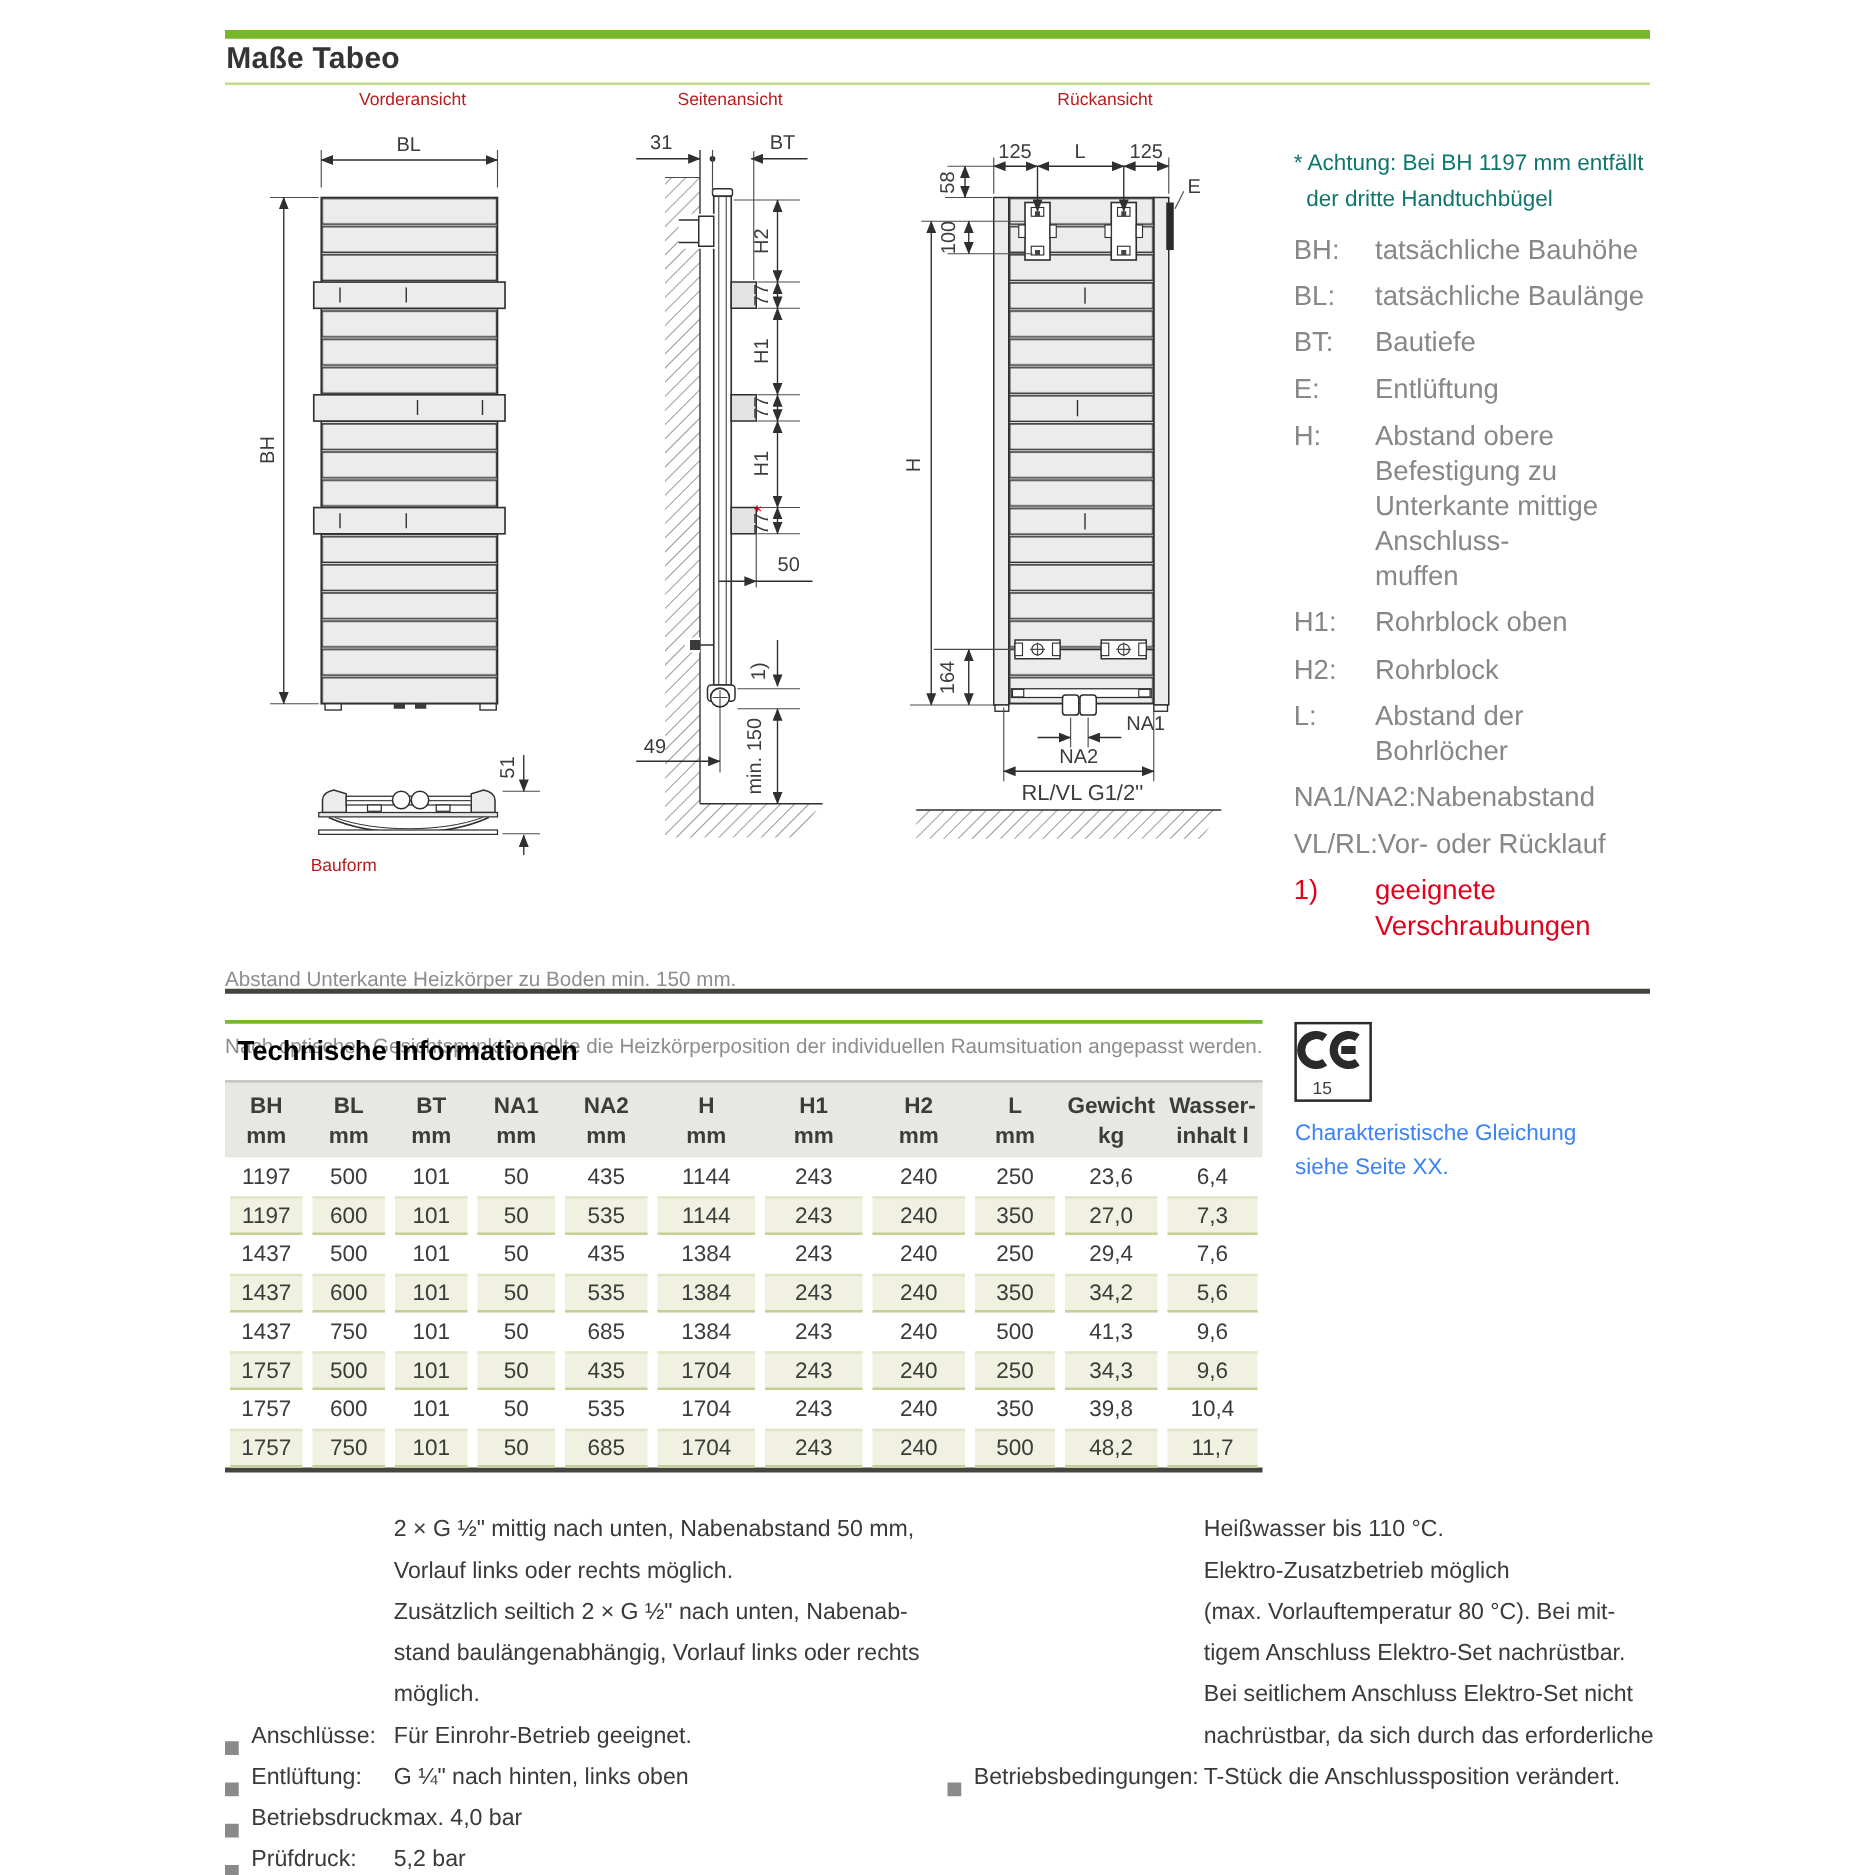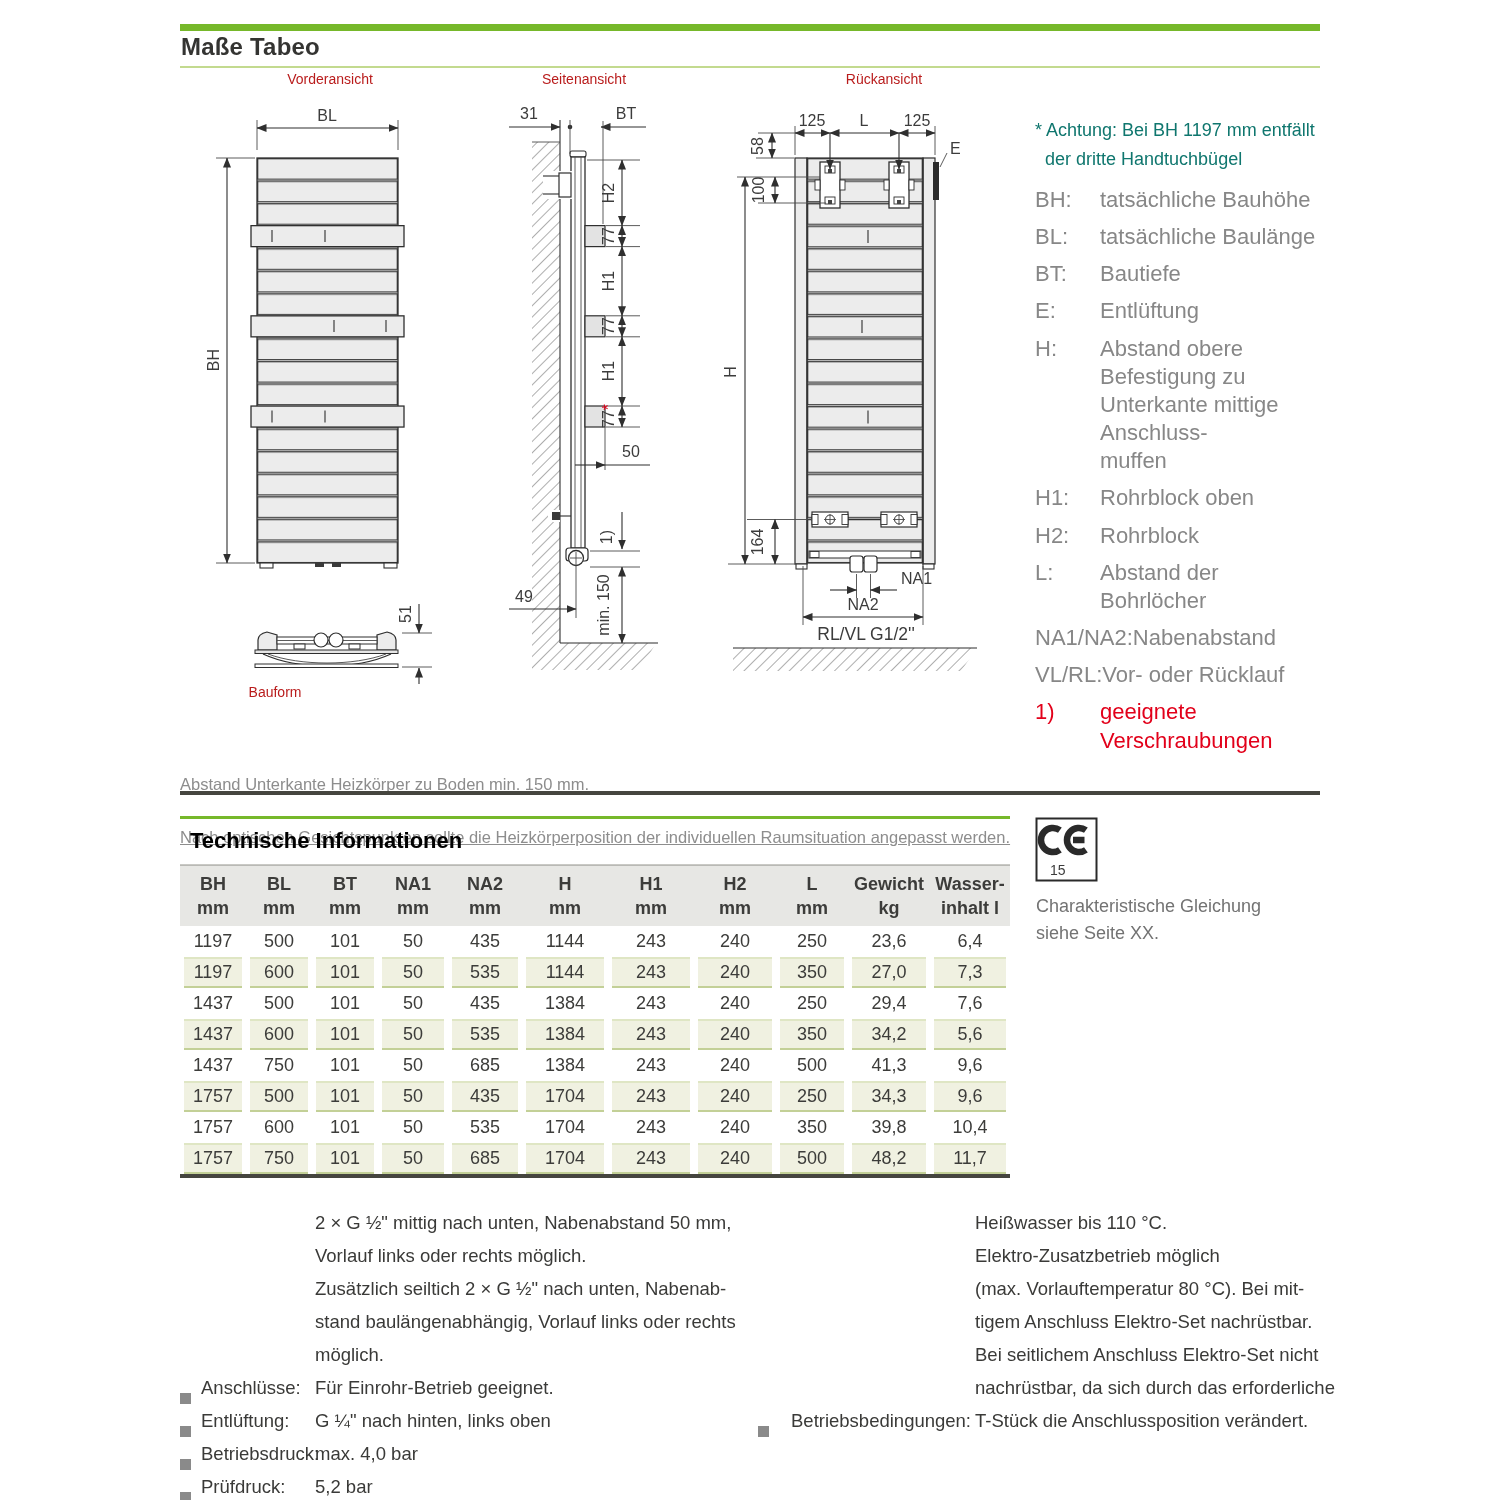--- a/index.html
+++ b/index.html
@@ -12,42 +12,42 @@
   .vtitle{font-size:14px;color:#b91c1c;transform:translateX(-50%);white-space:nowrap;}
   svg text{font-family:"Liberation Sans",sans-serif;font-size:16px;fill:#3c3c3c;}
   .dl{stroke:#2f2f2f;stroke-width:1.1;fill:none;}
   .xl{stroke:#4a4a4a;stroke-width:.9;fill:none;}
   .rednote{font-size:18px;color:#0f766e;line-height:1.6;white-space:pre-wrap;}
   .legend{font-size:22px;color:#878787;}
   .lrow{display:flex;margin-bottom:9px;line-height:1.28;}
   .lterm{min-width:65px;flex:none;}
   .ldesc{white-space:pre-line;}
   .red{color:#e2001a;}
-  .footnotes{font-size:16.5px;color:#8d8d8d;line-height:1.6;white-space:pre-line;text-decoration:underline;}
+  .footnotes{font-size:16.5px;color:#8d8d8d;line-height:1.6;white-space:pre-line;}
   .divider{background:#45453f;}
   .tsection{width:830px;}
   .tgreen{height:3px;background:#76b82a;}
   .ttitle{font-size:22px;font-weight:bold;padding:9px 0 10px 10px;color:#000000;}
   .tsep{height:1px;background:#c9c9c5;}
   .thead{display:grid;grid-template-columns:66px 66px 66px 70px 74px 86px 86px 82px 72px 82px 80px;
          background:#e7e7e4;border-top:1px solid #b9b9b5;height:60px;}
   .th{display:flex;flex-direction:column;justify-content:center;align-items:center;
       font-weight:bold;font-size:18px;line-height:1.35;}
   .trow{display:grid;grid-template-columns:66px 66px 66px 70px 74px 86px 86px 82px 72px 82px 80px;height:31px;}
   .tdi{height:100%;margin:0 4px;display:flex;align-items:center;justify-content:center;
        font-size:18px;box-sizing:border-box;}
   .trow.stripe .tdi{background:#f0f1e1;border-top:2px solid #dfe6c4;border-bottom:2px solid #c3d097;}
   .tbottom{height:4px;background:#45453f;}
-  .ce-caption{font-size:18px;line-height:1.5;white-space:pre-line;color:#737373;}
+  .ce-caption{font-size:18px;line-height:1.5;white-space:pre-line;color:#3b82f6;}
   .specs{font-size:18.5px;line-height:33px;color:#3a3a38;}
   .spec{display:flex;align-items:flex-end;}
   .bullet{width:11px;height:11px;background:#8a8a8a;flex:none;margin:11px 10px 0 0;}
   .slabel{flex:none;white-space:pre;}
   .specs-left .slabel{width:114px;}
-  .specs-right .slabel{width:184px;margin-left:12px;}
+  .specs-right .slabel{width:184px;}
   .svalue{white-space:pre;}
 </style>
 </head>
 <body>
 
 <div class="page">
 
   <div class="abs greenbar" style="left:180px;top:24px;width:1140px;height:7px"></div>
   <div class="abs h1" style="left:181px;top:33px">Maße Tabeo</div>
   <div class="abs thinline" style="left:180px;top:66px;width:1140px;height:2px"></div>

